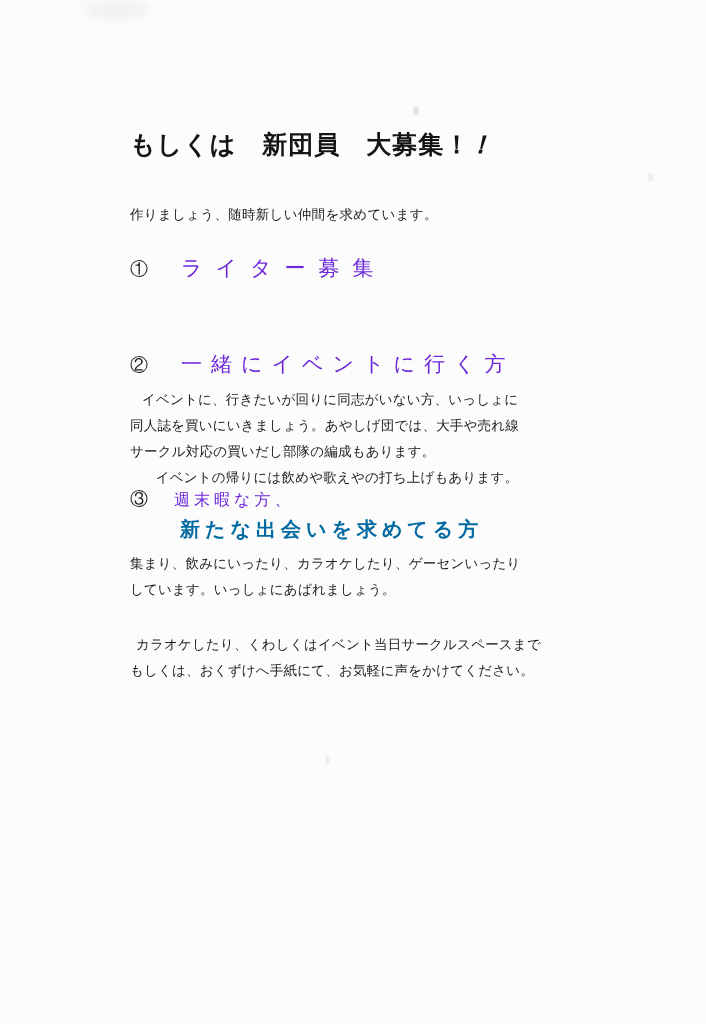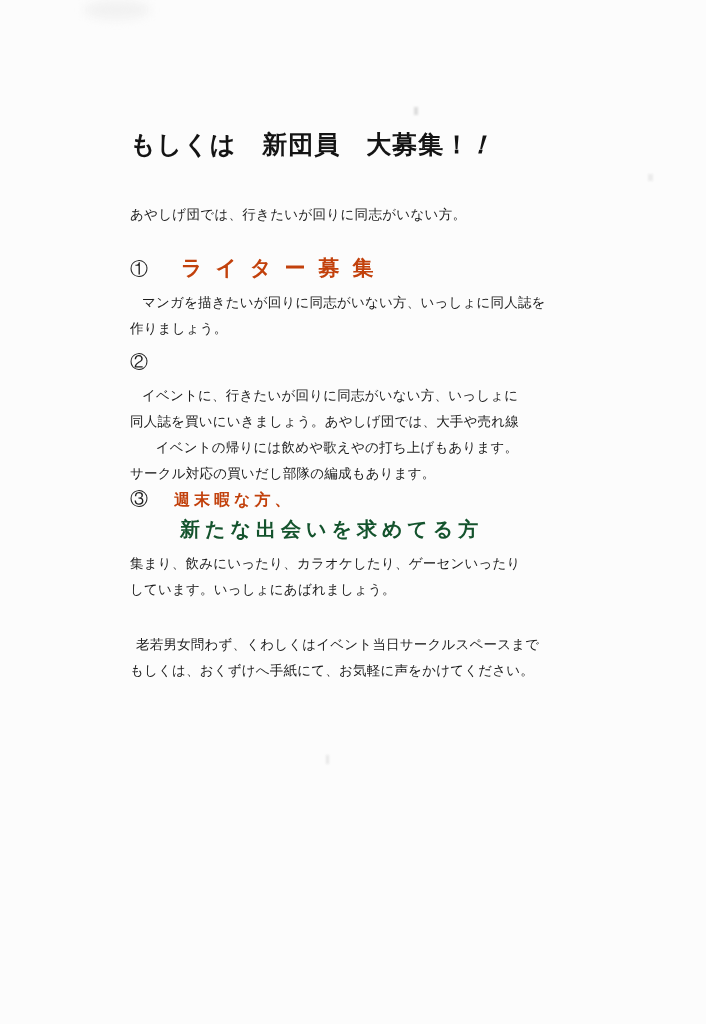--- a/index.html
+++ b/index.html
@@ -44,35 +44,35 @@
 
   
   .sec { position: absolute; left: 130px; }
   .sec1 { top: 254px; }
   .sec2 { top: 350px; }
   .sec3 { top: 487px; }
 
   .sec-head { display: flex; align-items: baseline; }
   .num { font-size: 18px; flex: 0 0 auto; }
   .head {
-    font-weight: 700;
+    font-weight: 400;
     font-size: 21px;
     white-space: pre;
-    color: #c2410c;
+    color: #6d28d9;
   }
   .sec1 .head { margin-left: 33px; letter-spacing: 13px; }
   .sec2 .head { margin-left: 33px; letter-spacing: 9px; }
   .sec3 .head { margin-left: 26px; font-size: 16px; letter-spacing: 4px; }
   .head2 {
     font-weight: 700;
     font-size: 20px;
     letter-spacing: 5px;
     margin: 5px 0 0 50px;
     white-space: pre;
-    color: #14532d;
+    color: #0369a1;
   }
 
   .bodytext {
     margin-top: 8px;
     font-size: 13.5px;
     line-height: 26px;
     letter-spacing: 0.2px;
   }
   .sec2 .bodytext { margin-top: 9px; }
   .line { white-space: pre; }
@@ -101,55 +101,52 @@
 
 <div class="page">
 
   <div class="artifact smudge-a"></div>
   <div class="artifact speck-a"></div>
   <div class="artifact speck-b"></div>
   <div class="artifact speck-c"></div>
 
   <h1 class="title"><span>もしくは　新団員　大募集！</span><span class="bang-italic">！</span></h1>
 
-  <p class="intro">あやしげ団では、行きたいが回りに同志がいない方。</p>
+  <p class="intro">作りましょう、随時新しい仲間を求めています。</p>
 
   <section class="sec sec1">
     <div class="sec-head">
       <span class="num">①</span>
       <span class="head">ライター募集</span>
     </div>
-    <div class="bodytext">
-      <div class="line indent1">マンガを描きたいが回りに同志がいない方、いっしょに同人誌を</div>
-      <div class="line">作りましょう。</div>
-    </div>
   </section>
 
   <section class="sec sec2">
     <div class="sec-head">
       <span class="num">②</span>
+      <span class="head">一緒にイベントに行く方</span>
     </div>
     <div class="bodytext">
       <div class="line indent1">イベントに、行きたいが回りに同志がいない方、いっしょに</div>
       <div class="line">同人誌を買いにいきましょう。あやしげ団では、大手や売れ線</div>
+      <div class="line">サークル対応の買いだし部隊の編成もあります。</div>
       <div class="line indent1">　イベントの帰りには飲めや歌えやの打ち上げもあります。</div>
-      <div class="line">サークル対応の買いだし部隊の編成もあります。</div>
     </div>
   </section>
 
   <section class="sec sec3">
     <div class="sec-head">
       <span class="num">③</span>
       <span class="head">週末暇な方、</span>
     </div>
     <div class="head2">新たな出会いを求めてる方</div>
     <div class="bodytext">
       <div class="line">集まり、飲みにいったり、カラオケしたり、ゲーセンいったり</div>
       <div class="line">しています。いっしょにあばれましょう。</div>
     </div>
   </section>
 
   <div class="footer">
-    <div class="line indent-sm">老若男女問わず、くわしくはイベント当日サークルスペースまで</div>
+    <div class="line indent-sm">カラオケしたり、くわしくはイベント当日サークルスペースまで</div>
     <div class="line">もしくは、おくずけへ手紙にて、お気軽に声をかけてください。</div>
   </div>
 
 </div>
 
 </body></html>

